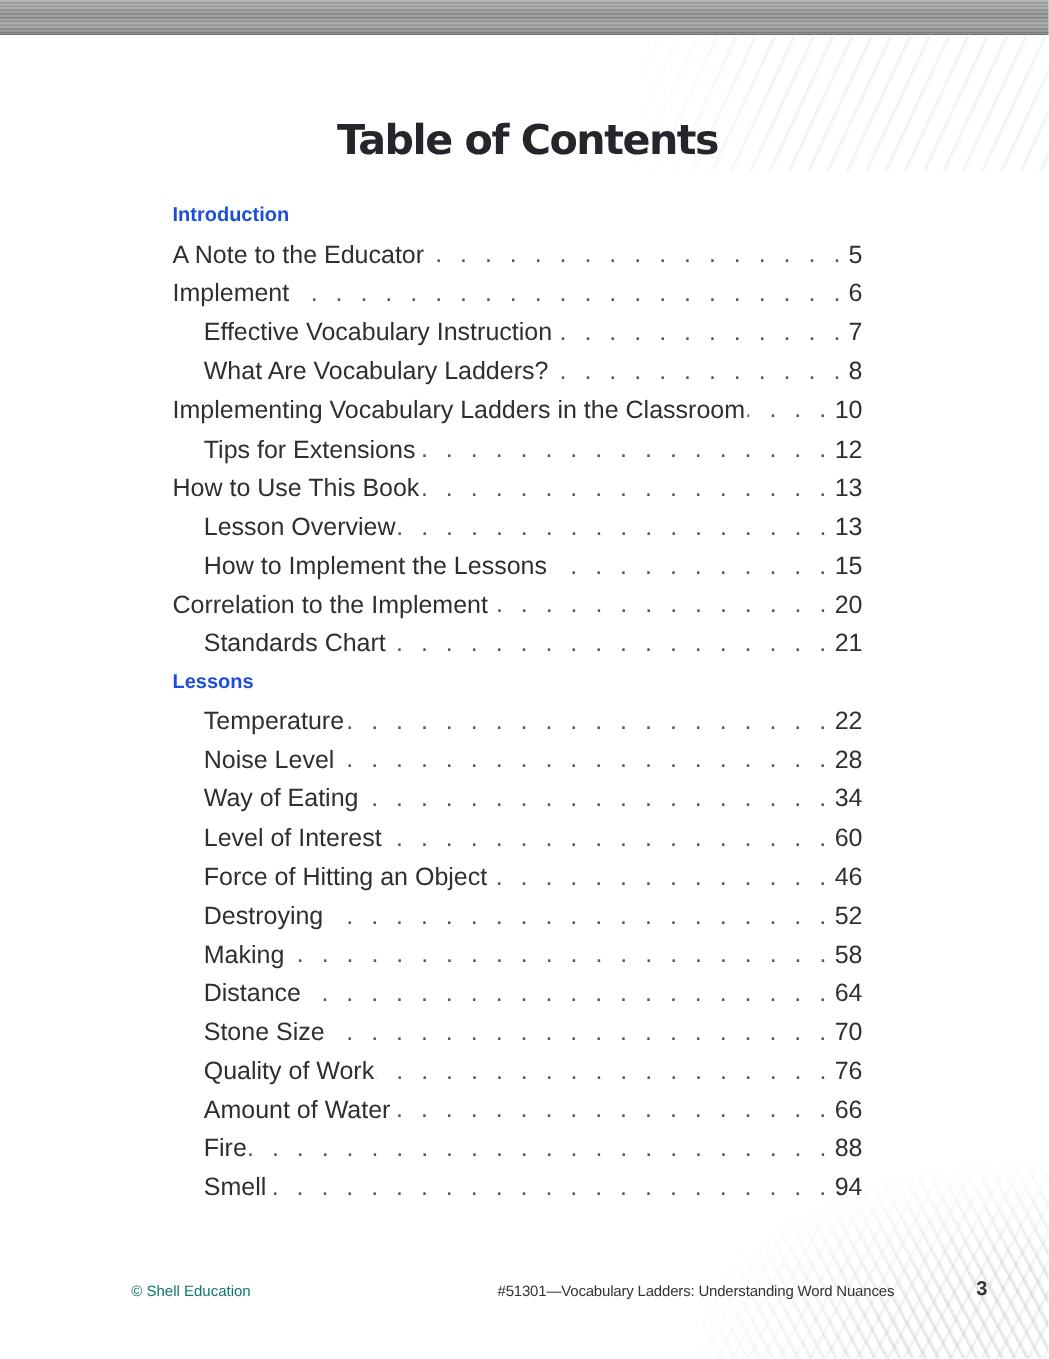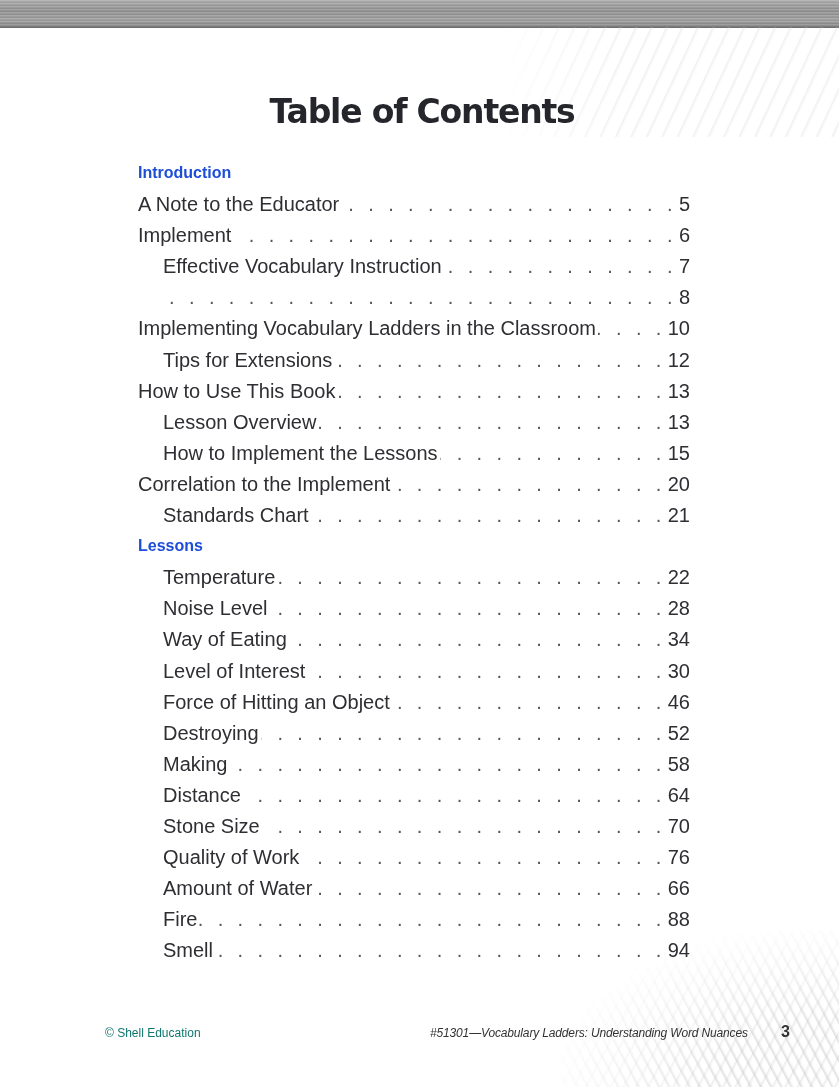--- a/index.html
+++ b/index.html
@@ -47,23 +47,22 @@
   .toc-row .label { white-space: nowrap; flex: 0 0 auto; }
   .toc-row .leader {
     flex: 1 1 auto; overflow: hidden; white-space: nowrap; margin: 0 2px;
     letter-spacing: 4.4px; color: #55565b; direction: rtl; text-align: left;
   }
   .toc-row .page { flex: 0 0 auto; text-align: right; }
   .footer-left {
     position: absolute; left: 105px; top: 1026px; font-size: 12px; color: #0f766e;
   }
   .footer-center {
-    position: absolute; left: 398px; top: 1026px; font-size: 12px; font-style: italic; color: #333;
+    position: absolute; left: 398px; top: 1026px; font-size: 12px; color: #333;
     letter-spacing: -0.15px;
-    margin-left: 32px;
   }
   .footer-page {
     position: absolute; left: 781px; top: 1023px; font-size: 16px; font-weight: bold; color: #333;
   }
 </style>
 </head>
 <body>
 
 <div class="top-bar"></div>
 <div class="streaks-top"></div>
@@ -83,20 +82,21 @@
         <span class="label">Implement</span>
         <span class="leader">. . . . . . . . . . . . . . . . . . . . . . . . . . . . . . . . . . . . . . . . . . . . . . . . . . . . . . . . . . . . . . . . .</span>
         <span class="page">6</span>
       </div>
       <div class="toc-row indent">
         <span class="label">Effective Vocabulary Instruction</span>
         <span class="leader">. . . . . . . . . . . . . . . . . . . . . . . . . . . . . . . . . . . . . . . . . . . . . . . . . . . . . . . . . . . . . . . . .</span>
         <span class="page">7</span>
       </div>
       <div class="toc-row indent">
+        <span class="label">What Are Vocabulary Ladders?</span>
         <span class="leader">. . . . . . . . . . . . . . . . . . . . . . . . . . . . . . . . . . . . . . . . . . . . . . . . . . . . . . . . . . . . . . . . .</span>
         <span class="page">8</span>
       </div>
       <div class="toc-row">
         <span class="label">Implementing Vocabulary Ladders in the Classroom</span>
         <span class="leader">. . . . . . . . . . . . . . . . . . . . . . . . . . . . . . . . . . . . . . . . . . . . . . . . . . . . . . . . . . . . . . . . .</span>
         <span class="page">10</span>
       </div>
       <div class="toc-row indent">
         <span class="label">Tips for Extensions</span>
@@ -142,21 +142,21 @@
         <span class="page">28</span>
       </div>
       <div class="toc-row indent">
         <span class="label">Way of Eating</span>
         <span class="leader">. . . . . . . . . . . . . . . . . . . . . . . . . . . . . . . . . . . . . . . . . . . . . . . . . . . . . . . . . . . . . . . . .</span>
         <span class="page">34</span>
       </div>
       <div class="toc-row indent">
         <span class="label">Level of Interest</span>
         <span class="leader">. . . . . . . . . . . . . . . . . . . . . . . . . . . . . . . . . . . . . . . . . . . . . . . . . . . . . . . . . . . . . . . . .</span>
-        <span class="page">30</span>
+        <span class="page">60</span>
       </div>
       <div class="toc-row indent">
         <span class="label">Force of Hitting an Object</span>
         <span class="leader">. . . . . . . . . . . . . . . . . . . . . . . . . . . . . . . . . . . . . . . . . . . . . . . . . . . . . . . . . . . . . . . . .</span>
         <span class="page">46</span>
       </div>
       <div class="toc-row indent">
         <span class="label">Destroying</span>
         <span class="leader">. . . . . . . . . . . . . . . . . . . . . . . . . . . . . . . . . . . . . . . . . . . . . . . . . . . . . . . . . . . . . . . . .</span>
         <span class="page">52</span>

